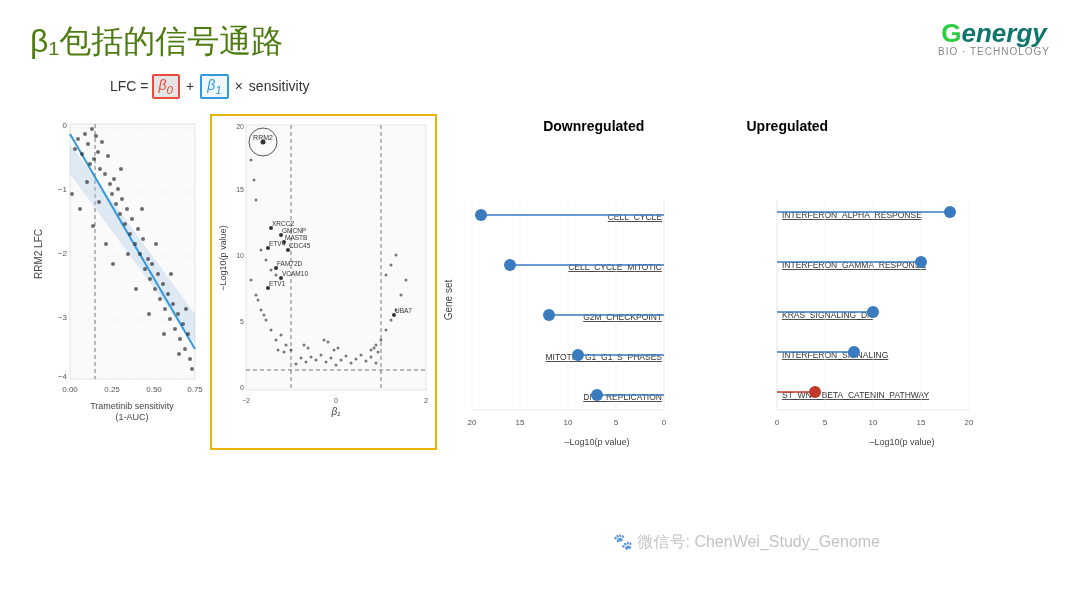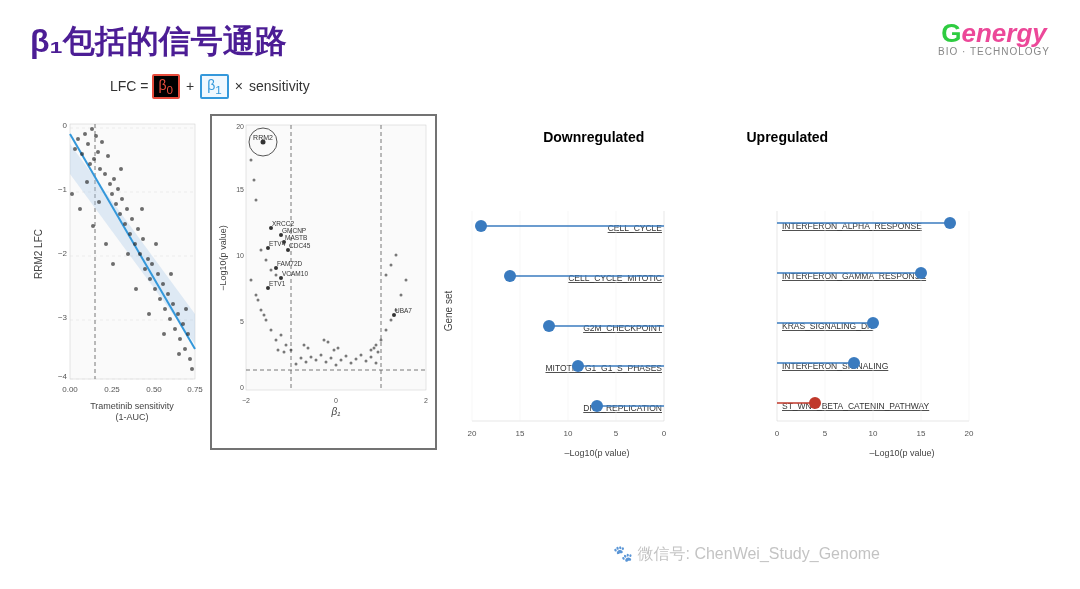--- a/index.html
+++ b/index.html
@@ -23,22 +23,22 @@
     
     .header {
       display: flex;
       justify-content: space-between;
       align-items: flex-start;
       margin-bottom: 10px;
     }
 
     .page-title {
       font-size: 32px;
-      font-weight: bold;
-      color: #4c1d95;
+      font-weight: normal;
+      color: #4d7c0f;
     }
 
     .logo-container {
       display: flex;
       flex-direction: column;
       align-items: center;
     }
 
     .formula {
       font-size: 14px;
@@ -48,53 +48,55 @@
       align-items: center;
       gap: 3px;
       white-space: nowrap;
     }
 
     .beta-box-red {
       border: 2px solid #e74c3c;
       padding: 1px 5px;
       border-radius: 2px;
       color: #e74c3c;
+      font-style: italic;
       font-size: 14px;
-      background: #000000;
+      background: #e5e5e5;
     }
 
     .beta-box-blue {
       border: 2px solid #3498db;
       padding: 1px 5px;
       border-radius: 2px;
       color: #3498db;
+      font-style: italic;
       font-size: 14px;
       background: #f0f8ff;
     }
 
     
     .watermark {
       position: absolute;
-      bottom: 24px;
+      bottom: 36px;
       right: 200px;
       font-size: 16px;
       color: #aaa;
       opacity: 0.7;
     }
   </style>
 </head>
 <body>
 
 <div class="page-container">
 
   <div class="header">
     <div class="page-title">β₁包括的信号通路</div>
     <div class="logo-container">
       <div style="font-size:26px; font-weight:bold; line-height:1;">
-        <span style="color:#2ecc40;">G</span><span style="color:#ec4899; font-style:italic;">energy</span>
+        <span style="color:#2ecc40;">G</span><span style="color:#0f766e; font-style:italic;">energy</span>
       </div>
       <div style="font-size:10px; color:#888; letter-spacing:1px;">BIO · TECHNOLOGY</div>
     </div>
   </div>
 
   <div class="formula" style="margin-left:80px; margin-bottom:15px; margin-top:5px;">
     <span>LFC =</span>
     <span class="beta-box-red">β<sub>0</sub></span>
     <span style="margin: 0 3px;">+</span>
     <span class="beta-box-blue">β<sub>1</sub></span>
@@ -201,21 +203,21 @@
           <circle cx="126" cy="130" r="2"></circle>
             <circle cx="134" cy="220" r="2"></circle>
           <circle cx="141" cy="160" r="2"></circle>
             <circle cx="149" cy="240" r="2"></circle>
           <circle cx="156" cy="195" r="2"></circle>
             <circle cx="162" cy="255" r="2"></circle>
         </g>
       </svg>
     </div>
 
-    <div style="flex-shrink:0; border: 2px solid #737373; padding:4px; background:#fff;">
+    <div style="flex-shrink:0; border: 2px solid #eab308; padding:4px; background:#fff;">
       <svg width="215" height="320">
         <rect x="30" y="5" width="180" height="265" fill="#fafafa" stroke="#ccc" stroke-width="0.5"></rect>
 
         <text transform="translate(10,138) rotate(-90)" font-size="9" fill="#444" text-anchor="middle">−Log10(p value)</text>
 
         <text x="120" y="295" font-size="10" fill="#444" text-anchor="middle" font-style="italic">β₁</text>
 
         <text x="28" y="270" font-size="7" fill="#555" text-anchor="end">0</text>
         <text x="28" y="204" font-size="7" fill="#555" text-anchor="end">5</text>
         <text x="28" y="138" font-size="7" fill="#555" text-anchor="end">10</text>
@@ -325,21 +327,21 @@
 
           <circle cx="65" cy="158" r="2" fill="#333"></circle>
           <text x="66" y="156" font-size="6.5" fill="#333">VCAM10</text>
 
           <circle cx="178" cy="195" r="2" fill="#333"></circle>
           <text x="179" y="193" font-size="6.5" fill="#333">UBA7</text>
         </g>
       </svg>
     </div>
 
-    <div style="display:flex; flex:1; gap:1px; margin-top:15px;">
+    <div style="display:flex; flex:1; gap:1px; margin-top:4px;">
 
       <div style="flex:1;">
         <div style="font-size:14px; font-weight:bold; text-align:center; margin-bottom:6px;">Downregulated</div>
         <svg width="280" height="310">
 
           <text transform="translate(10,160) rotate(-90)" font-size="10" fill="#444" text-anchor="middle">Gene set</text>
 
           <text x="155" y="305" font-size="9" fill="#444" text-anchor="middle">–Log10(p value)</text>
 
           <text x="30" y="285" font-size="8" fill="#555" text-anchor="middle">20</text>

